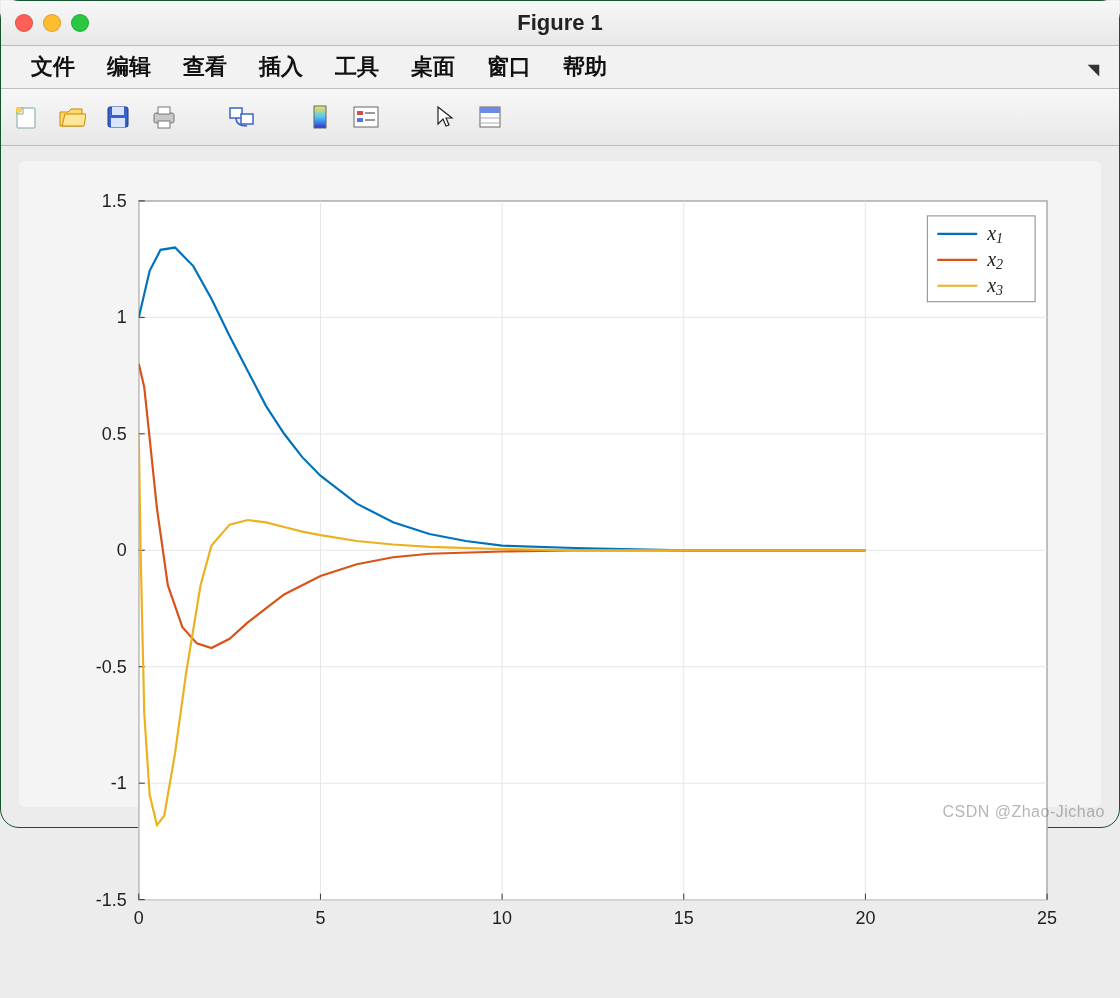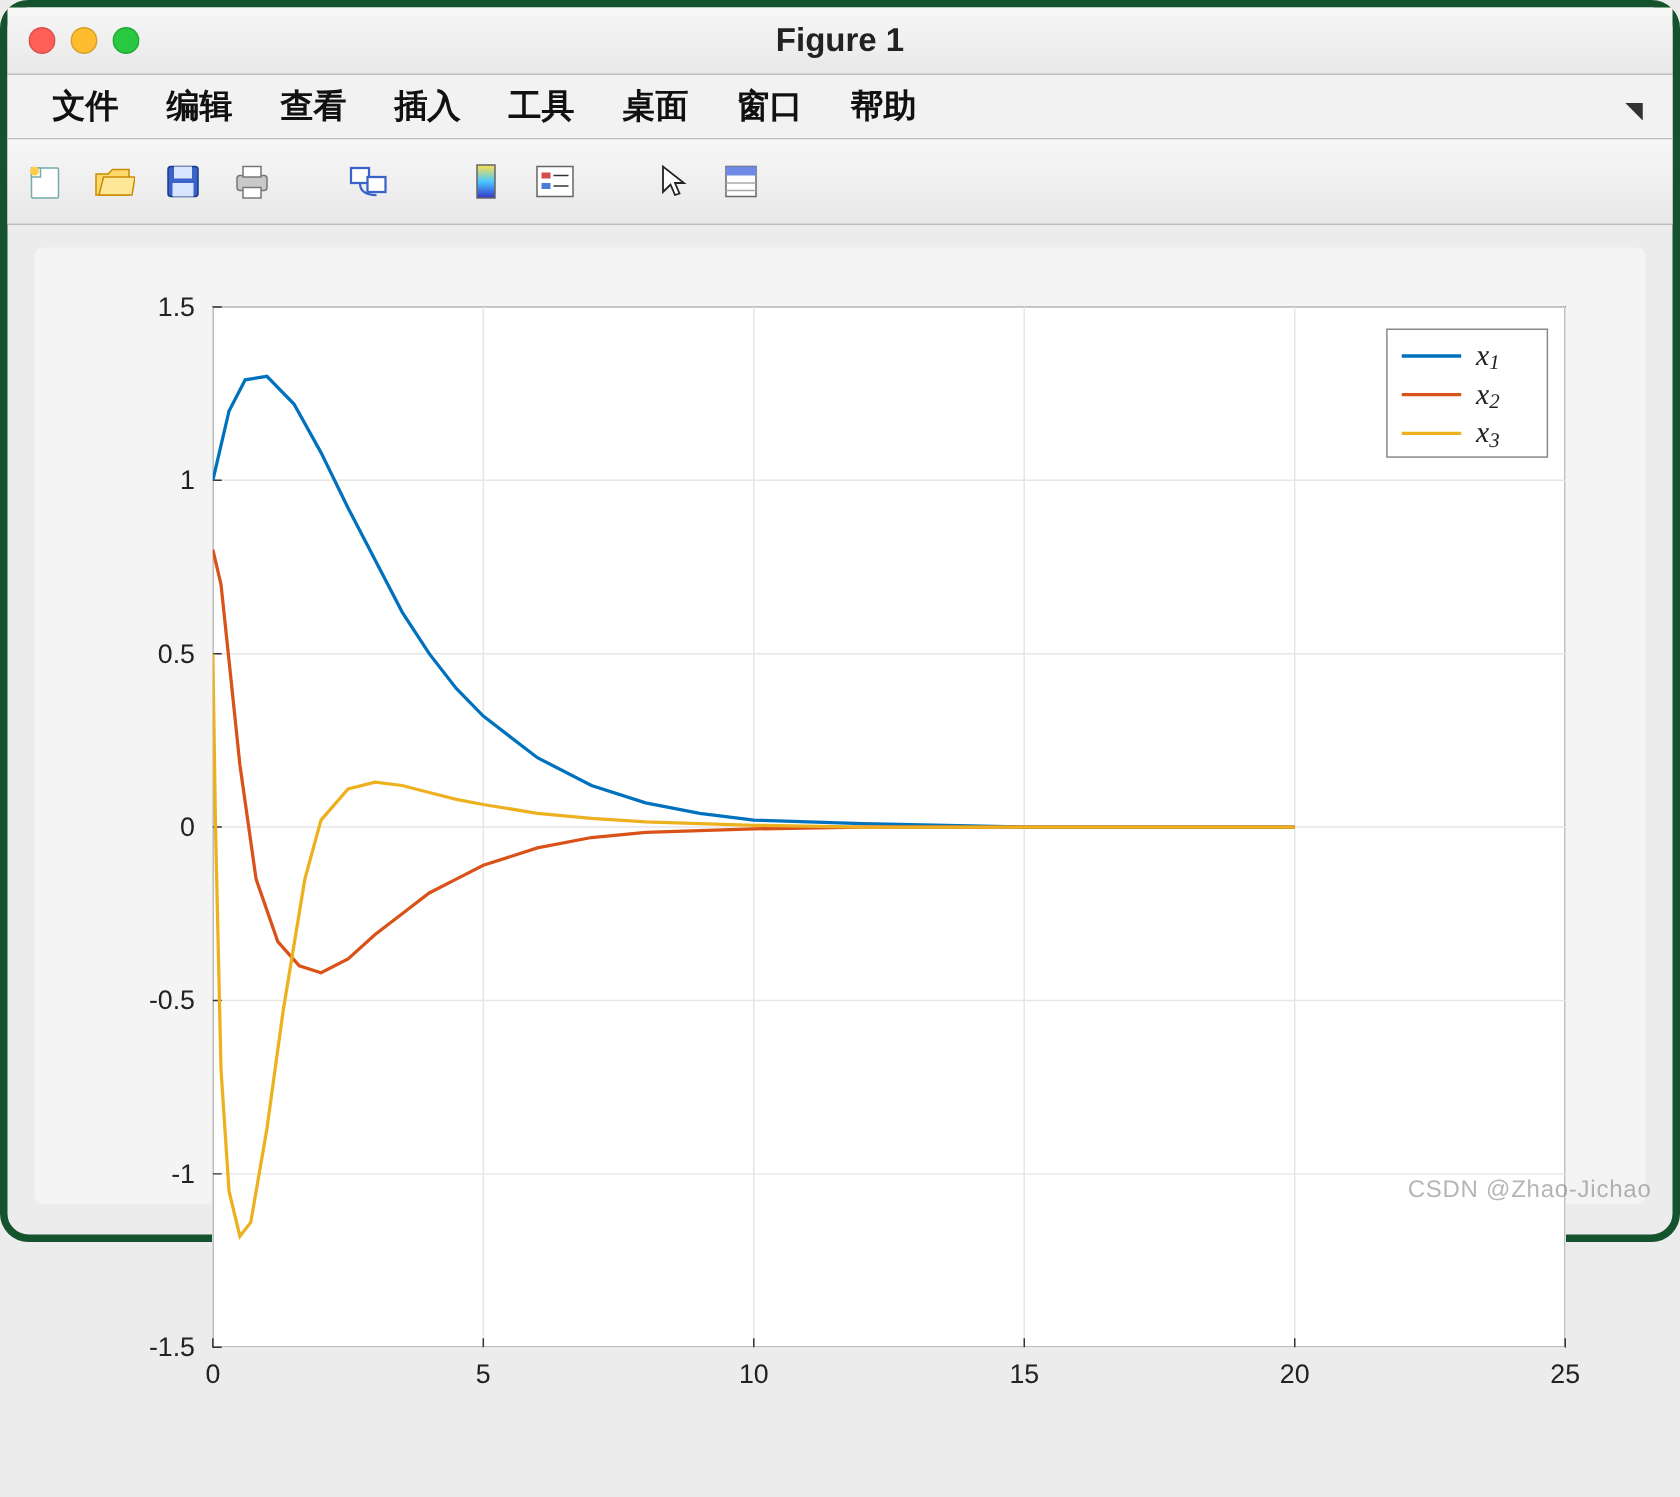--- a/index.html
+++ b/index.html
@@ -1,34 +1,34 @@
 <!DOCTYPE html>
 <html><head>
 <meta charset="utf-8">
 <style>
   html,body{margin:0;padding:0;width:1120px;height:998px;font-family:"Helvetica Neue",Arial,"PingFang SC","Microsoft YaHei",sans-serif;background:#ececec;overflow:hidden}
-  .window{width:1120px;height:828px;background:#ececec;border:5px solid #14532d;box-sizing:border-box;border-radius:19px;position:relative}
+  .window{width:1120px;height:828px;background:#ececec;border:1px solid #14532d;box-sizing:border-box;border-radius:19px;position:relative}
   .titlebar{height:44px;display:flex;align-items:center;position:relative;border-bottom:1px solid #bdbdbd;background:linear-gradient(#f7f7f7,#e8e8e8)}
   .traffic{display:flex;gap:10px;position:absolute;left:14px;top:50%;transform:translateY(-50%)}
   .dot{width:16px;height:16px;border-radius:50%;border:1px solid rgba(0,0,0,.15)}
   .dot.red{background:#ff5f57}.dot.yellow{background:#febc2e}.dot.green{background:#28c840}
   .title{flex:1;text-align:center;font-weight:700;font-size:22px;color:#222}
   .menubar{height:42px;display:flex;align-items:center;padding:0 14px;border-bottom:1px solid #bdbdbd;background:#f2f2f2;font-size:22px;font-weight:600;color:#111}
   .menubar .mi{padding:0 16px;cursor:default}
   .menubar .dock{margin-left:auto;padding-right:6px}
   .toolbar{height:56px;display:flex;align-items:center;gap:16px;padding:0 10px;border-bottom:1px solid #bdbdbd;background:linear-gradient(#f7f7f7,#e8e8e8)}
   .tbtn{width:30px;height:30px;display:flex;align-items:center;justify-content:center}
   .tsep{width:16px}
   .plot-area{position:absolute;left:18px;right:18px;top:160px;bottom:20px;background:#f4f4f4;border-radius:6px}
   svg.chart{position:absolute;inset:0}
   .tick-label{font-size:18px;fill:#222;font-family:Arial,sans-serif}
   .legend-box{fill:#fff;stroke:#888;stroke-width:1}
   .legend-text{font-family:"Times New Roman",serif;font-style:italic;font-size:20px;fill:#222}
   .legend-sub{font-size:.7em;baseline-shift:-3px}
-  .watermark{position:absolute;right:14px;bottom:20px;color:rgba(120,120,120,.55);font-size:16px;letter-spacing:.5px}
+  .watermark{position:absolute;right:14px;bottom:6px;color:rgba(120,120,120,.55);font-size:16px;letter-spacing:.5px}
   .dock-icon{font-size:14px;color:#333}
 </style>
 </head>
 <body>
 <div class="window">
 
   <div class="titlebar">
     <div class="traffic">
       <div class="dot red"></div>
       <div class="dot yellow"></div>

